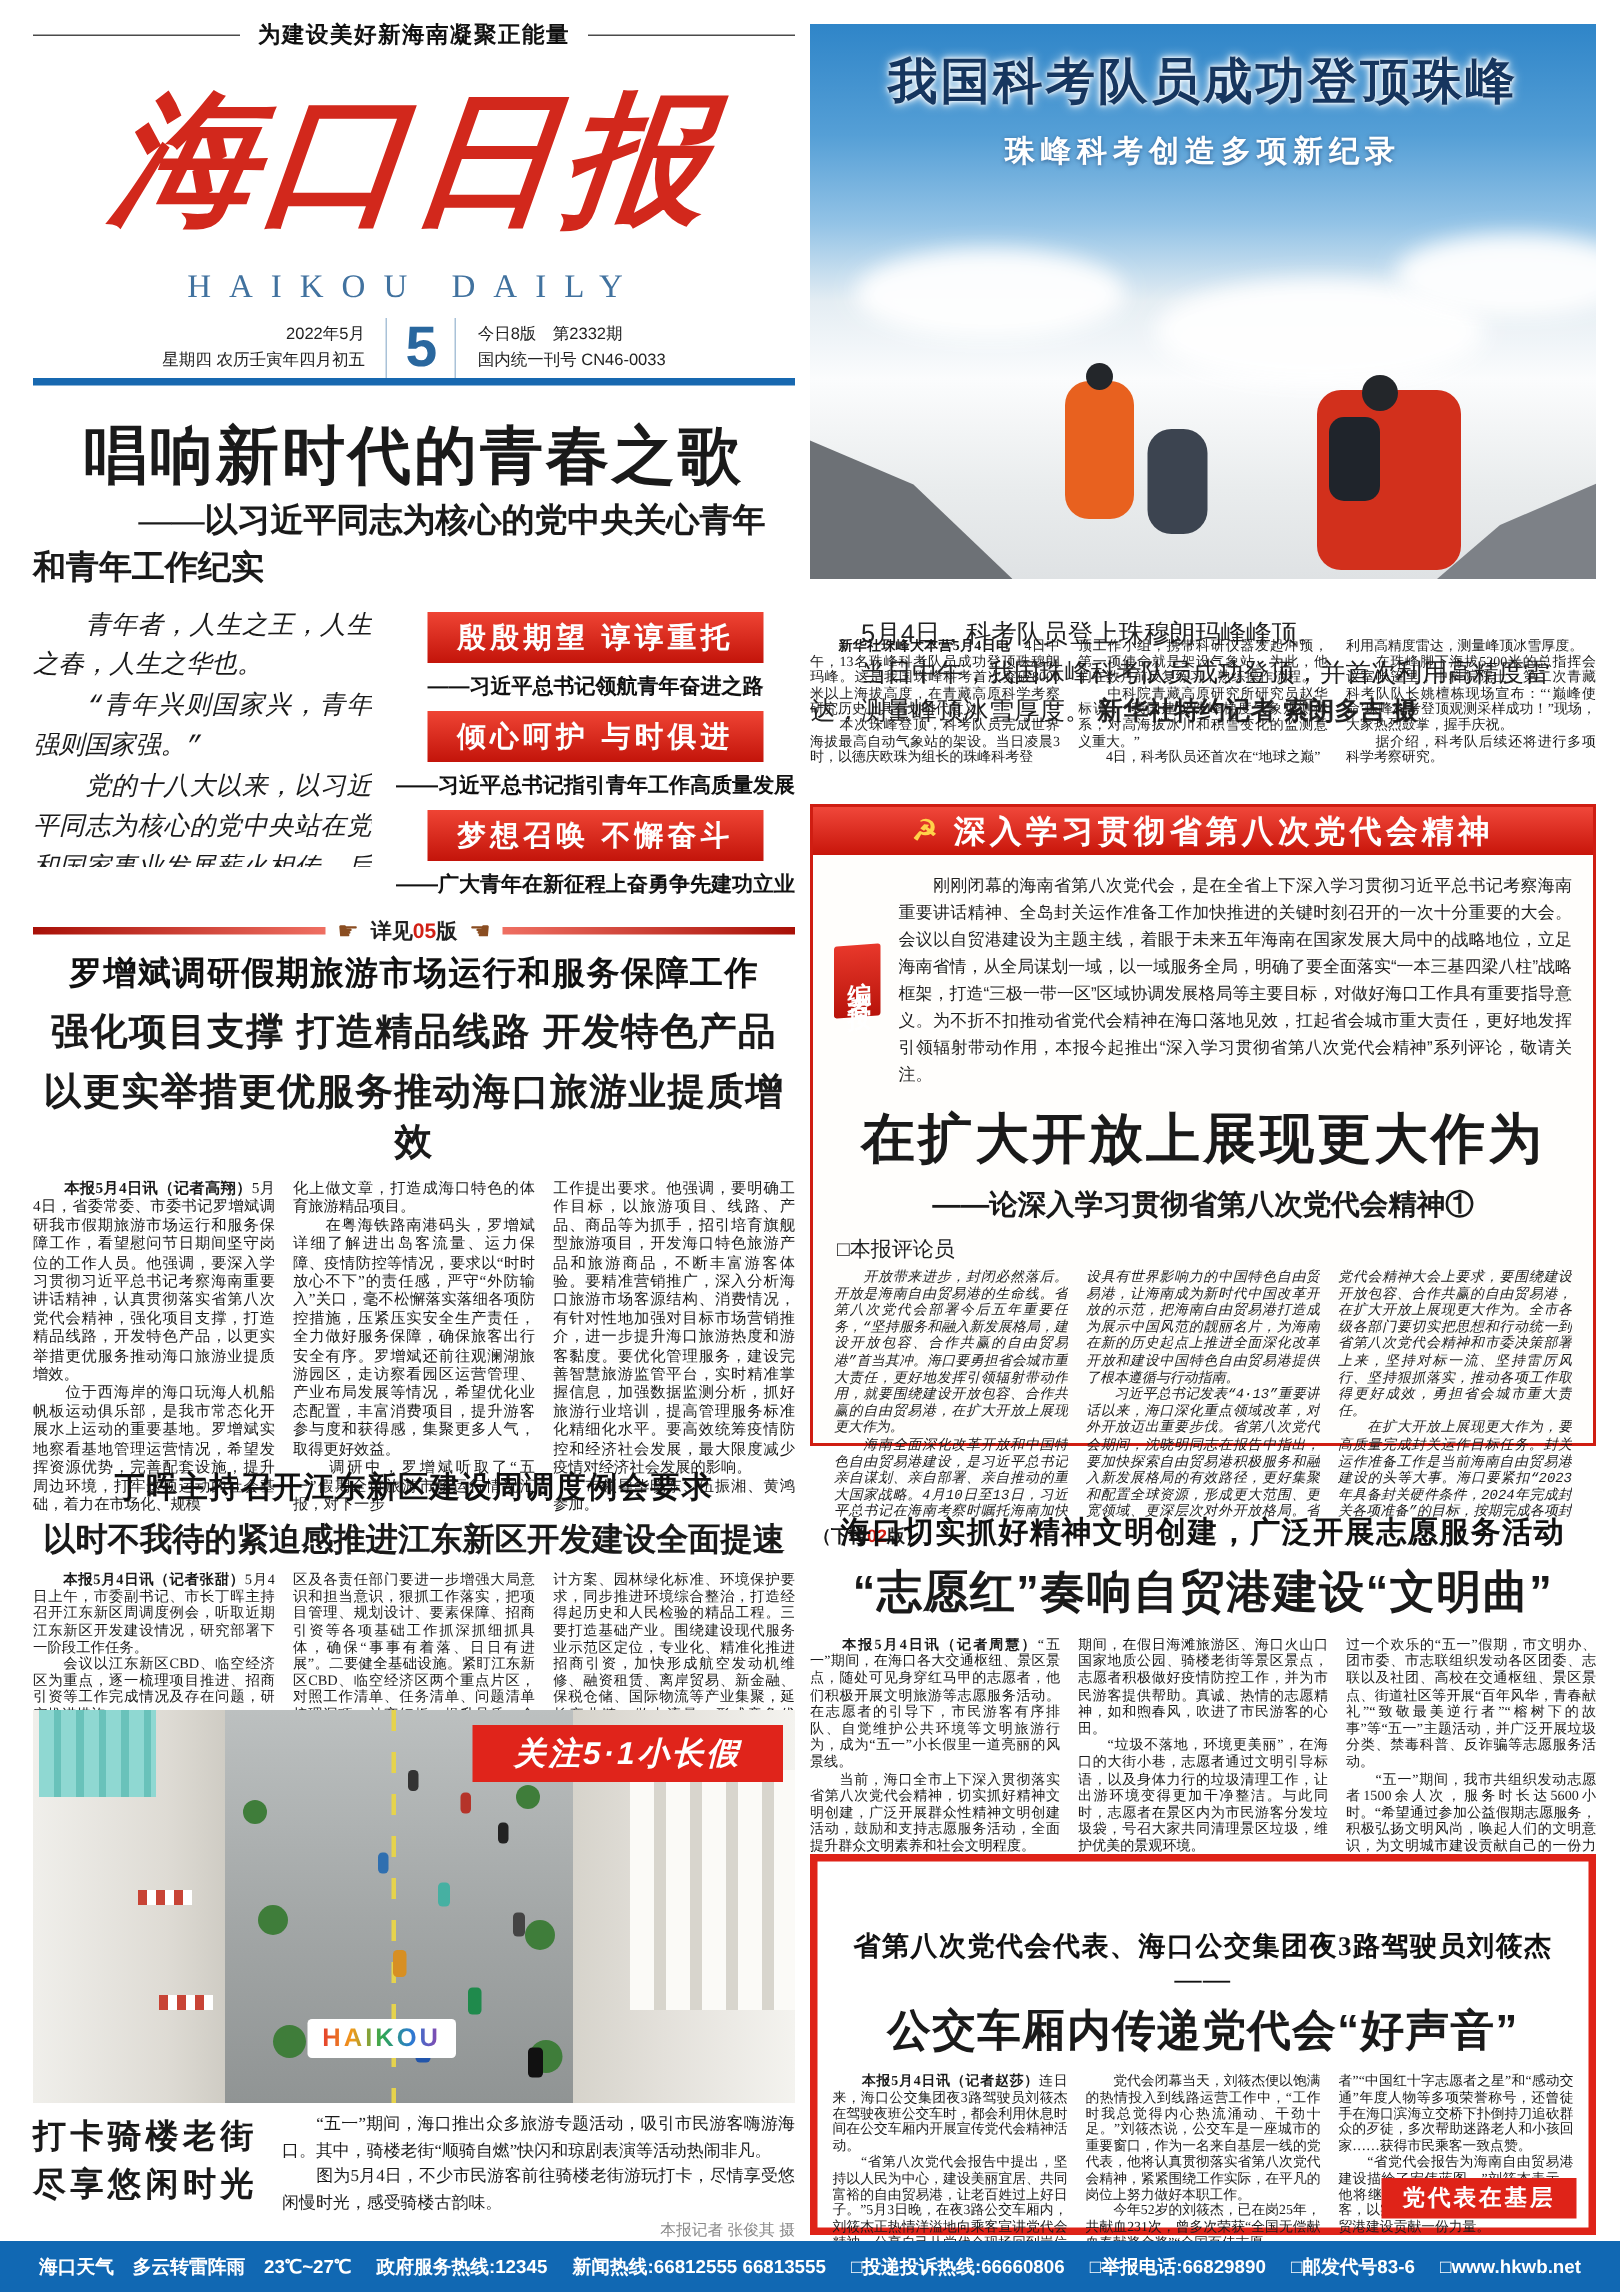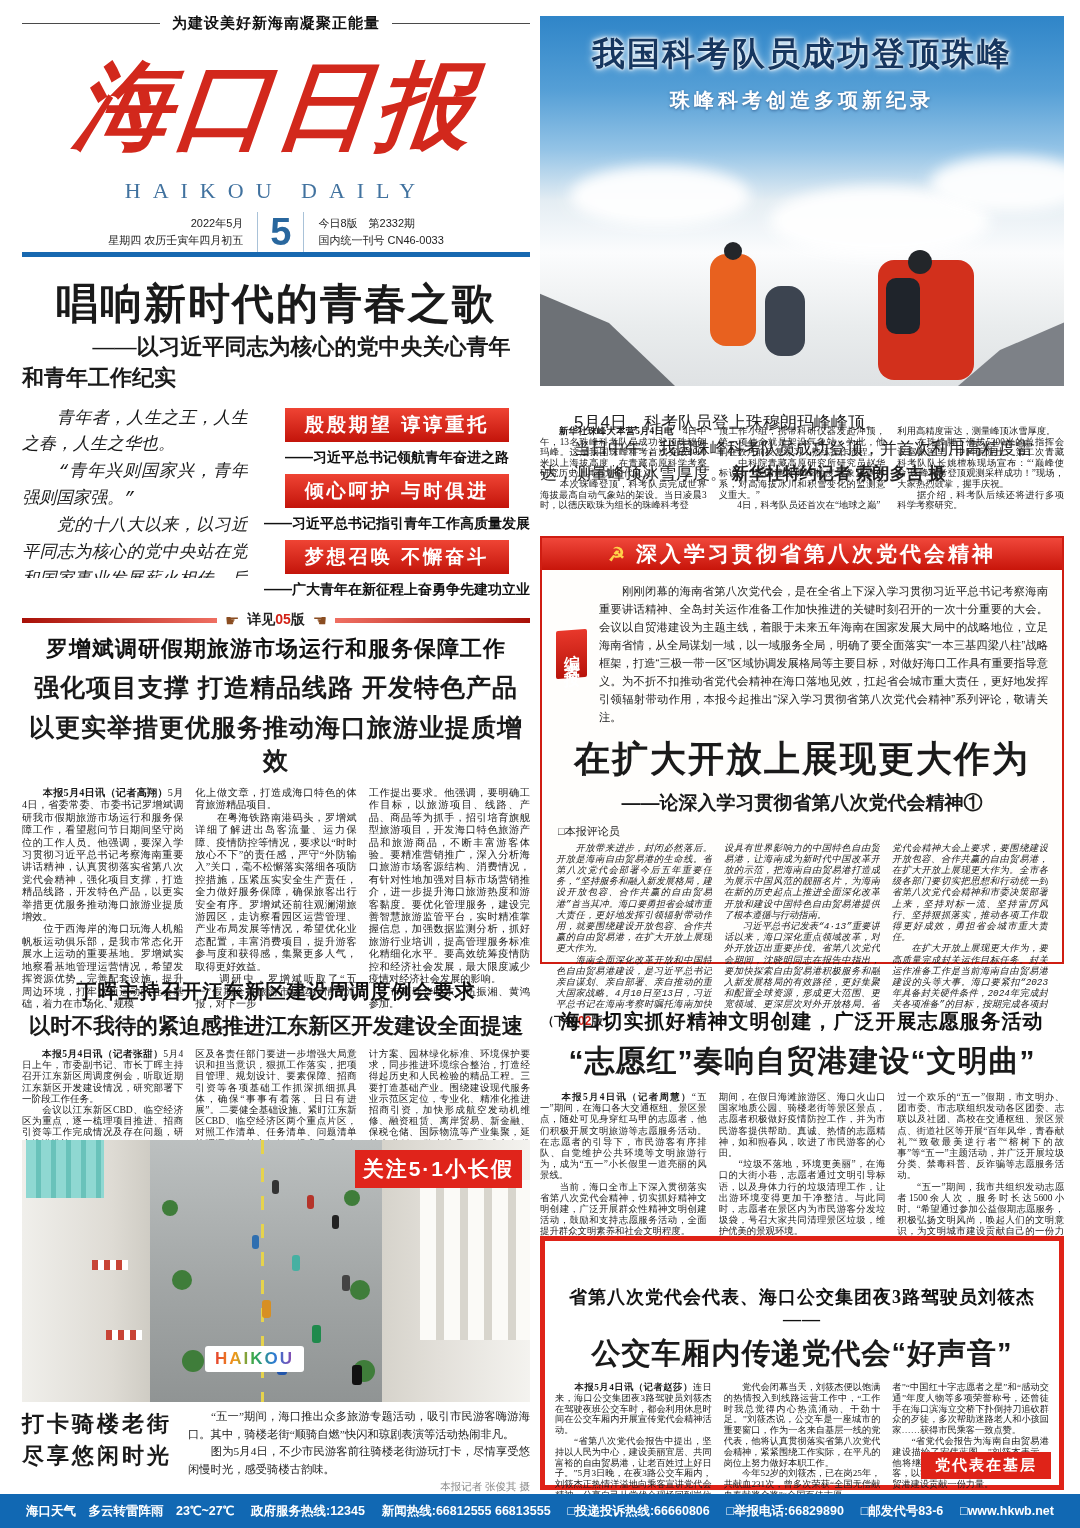--- a/index.html
+++ b/index.html
@@ -51,21 +51,21 @@
     align-items:center;justify-content:center;font-size:21px;font-weight:bold;letter-spacing:3px;gap:8px;}
   .emblem{color:#ffd24a;font-size:19px;}
   .party-note{display:flex;gap:12px;padding:12px 14px 4px;}
   .note-tag{writing-mode:vertical-rl;background:linear-gradient(180deg,#e8382b,#b8130a);color:#fff;
     font-size:16px;font-weight:bold;padding:12px 5px;letter-spacing:8px;transform:skewY(-4deg);
     border-radius:2px;align-self:center;}
   .note-text{flex:1;font-size:11.3px;line-height:1.6;text-align:justify;color:#222;}
   .party-title{text-align:center;font-family:"Liberation Serif",serif;font-weight:bold;font-size:36px;
     margin-top:4px;letter-spacing:2px;}
   .party-sub{text-align:center;font-size:19px;font-weight:bold;margin-top:6px;}
-  .party-byline{font-size:11px;margin:8px 0 4px 16px;color:#222;}
+  .party-byline{font-size:14px;margin:8px 0 4px 16px;color:#222;}
   .party-cols{padding:0 14px;}
   .party-cols .cols3>div{font-size:9.3px;line-height:11.2px;height:168px;font-style:italic;font-family:Liberation Mono, monospace;}
   .party-cont{text-align:left;padding-right:18px;font-size:12px;font-weight:bold;margin-top:2px;}
   .pgnum{color:#d21f14;}
 
   
   .volunteer{position:absolute;left:540px;top:972px;width:524px;}
   .kicker{font-family:"Liberation Serif",serif;font-weight:bold;text-align:center;letter-spacing:1px;color:#111;margin-top:36px;}
   .volunteer .kicker{font-size:20px;}
   .vol-headline{font-size:30px;font-weight:bold;text-align:center;margin-top:6px;letter-spacing:1px;}
@@ -125,21 +125,21 @@
   .colonnade{position:absolute;right:0;top:40px;width:110px;height:160px;
     background:repeating-linear-gradient(90deg,#fbfaf7 0 16px,#d8d5cd 16px 24px);}
   .road{position:absolute;left:128px;right:148px;top:0;height:100%;
     background:linear-gradient(180deg,#bcc0c0,#a2a6a6 55%,#909494);}
   .lane{position:absolute;left:47%;top:0;width:3px;height:100%;
     background:repeating-linear-gradient(180deg,#e6d34c 0 14px,transparent 14px 28px);}
   .plant{position:absolute;border-radius:50%;background:#3f7d3a;}
   .awn{position:absolute;width:36px;height:10px;background:repeating-linear-gradient(90deg,#c84436 0 6px,#fff 6px 12px);}
   .ped{position:absolute;width:7px;height:14px;border-radius:3px;}
   .street-tag{position:absolute;top:10px;right:8px;background:#e0241b;color:#fff;font-size:21px;
-    font-weight:bold;padding:5px 8px;letter-spacing:2px;z-index:2;}
+    font-weight:bold;padding:5px 28px;letter-spacing:2px;z-index:2;font-style:italic;}
   .haikou-sign{position:absolute;left:36%;bottom:30px;background:#fff;padding:3px 10px;border-radius:3px;z-index:2;}
   .haikou-sign span{font-weight:bold;font-size:17px;letter-spacing:2px;
     background:linear-gradient(90deg,#e5412e,#f09b1b,#2fa84f,#2b7bd3,#8e44ad);
     -webkit-background-clip:text;background-clip:text;color:transparent;}
 
   .street-cap{position:absolute;left:22px;top:1408px;width:508px;display:flex;gap:16px;}
   .cap-title{font-size:22px;font-weight:bold;line-height:1.45;letter-spacing:3px;white-space:pre-line;}
   .cap-text{flex:1;font-size:11.3px;line-height:1.55;text-align:justify;white-space:pre-line;
     font-family:"Liberation Serif",serif;}
   .cap-credit{display:block;text-align:right;color:#8a8a8a;font-size:10.5px;margin-top:2px;}

